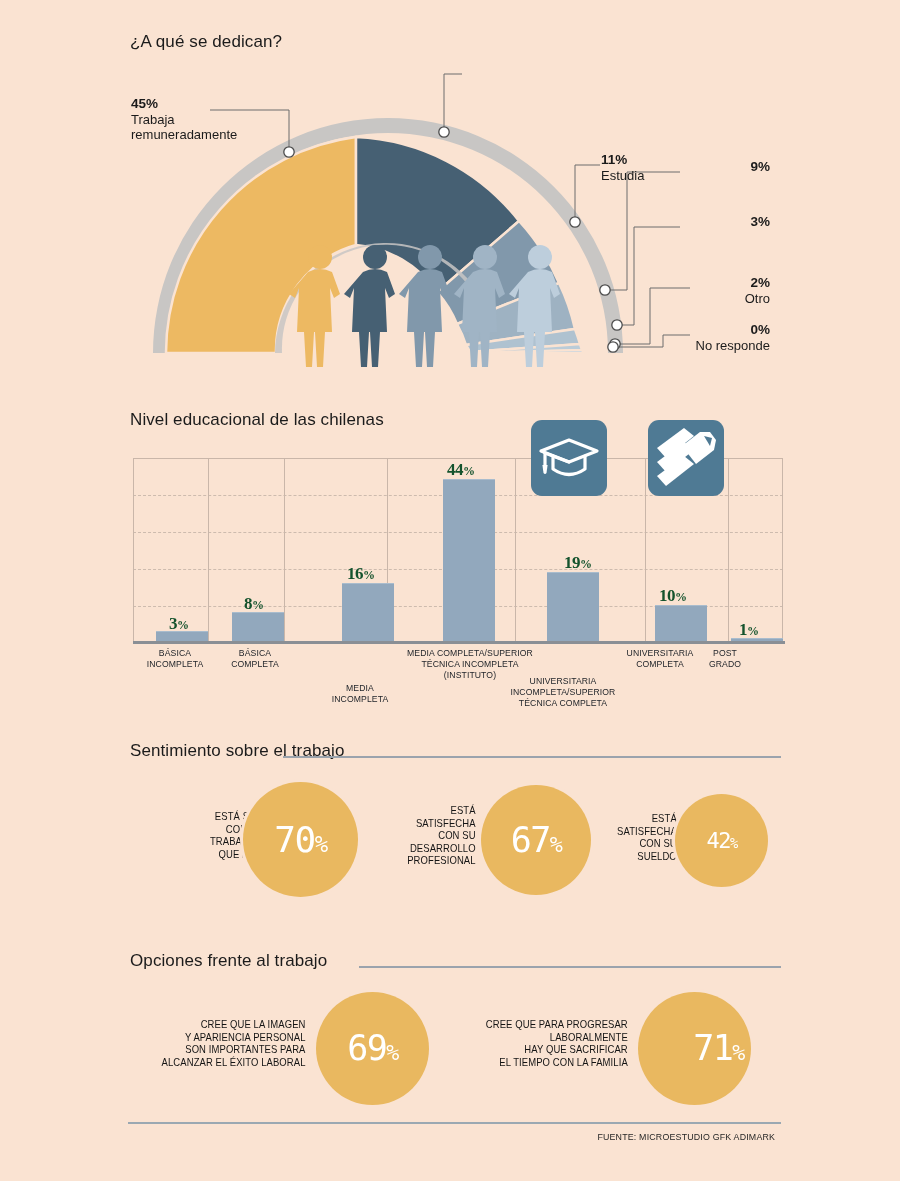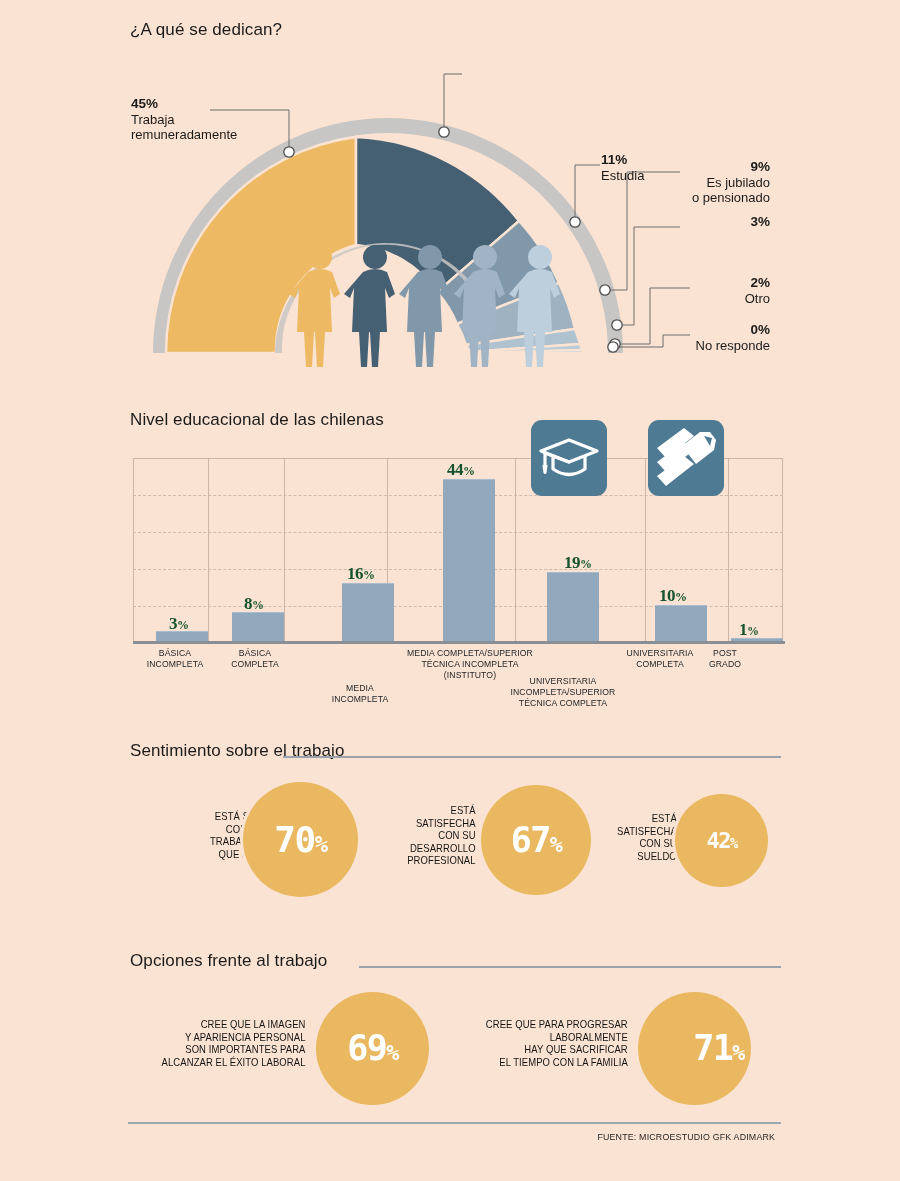--- a/index.html
+++ b/index.html
@@ -23,21 +23,21 @@
     white-space:nowrap;
   }
   .rule{
     position:absolute;
     height:2px;
     background:#9aa3ad;
   }
 
   
   #donut-section{position:absolute;left:0;top:0;width:900px;height:380px;}
-  #donut-title{left:130px;top:20px;font-size:17px;}
+  #donut-title{left:130px;top:32px;font-size:17px;}
   svg.donut{position:absolute;left:0;top:0;}
 
   .lbl{position:absolute;line-height:1.17;}
   .lbl .pct{font-weight:bold;font-size:13.5px;display:block;}
   .lbl .txt{font-size:13px;display:block;}
   .lbl.r{text-align:right;}
   .lbl.l{text-align:left;}
 
   
   #bars-section{position:absolute;left:0;top:398px;width:900px;height:330px;}
@@ -66,21 +66,21 @@
   }
   .icon-box{
     position:absolute;width:76px;height:76px;border-radius:11px;background:#4f7a94;
   }
   .circ{
     position:absolute;border-radius:50%;background:#e9b860;
     box-shadow:0 0 0 3px #fae3d2;
     display:flex;align-items:center;justify-content:center;
   }
   .circ .num{
-    color:#fff;font-weight:bold;
+    color:#fff;font-weight:normal;
     font-family:"DejaVu Sans Mono","Liberation Mono",monospace;
     letter-spacing:-1.5px;line-height:1;
   }
   .circ .num .s{font-size:.62em;}
   .clabel{
     position:absolute;font-size:10.3px;line-height:1.22;color:#141414;
     white-space:pre-line;letter-spacing:.1px;
     transform:scaleX(.92);
   }
   .clabel.r{text-align:right;}
@@ -174,22 +174,20 @@
     </div>
 
 
     <div class="lbl l" style="left:601px;top:152px;">
       <span class="pct">11%</span>
       <span class="txt" style="white-space:pre-line;">Estudia</span>
     </div>
 
     <div class="lbl r" style="left:600px;top:159px;width:170px;">
       <span class="pct">9%</span>
-      <span class="txt" style="white-space:pre-line;">Es jubilado
-o pensionado</span>
     </div>
 
     <div class="lbl r" style="left:600px;top:214px;width:170px;">
       <span class="pct">3%</span>
     </div>
 
     <div class="lbl r" style="left:600px;top:275px;width:170px;">
       <span class="pct">2%</span>
       <span class="txt" style="white-space:pre-line;">Otro</span>
     </div>

